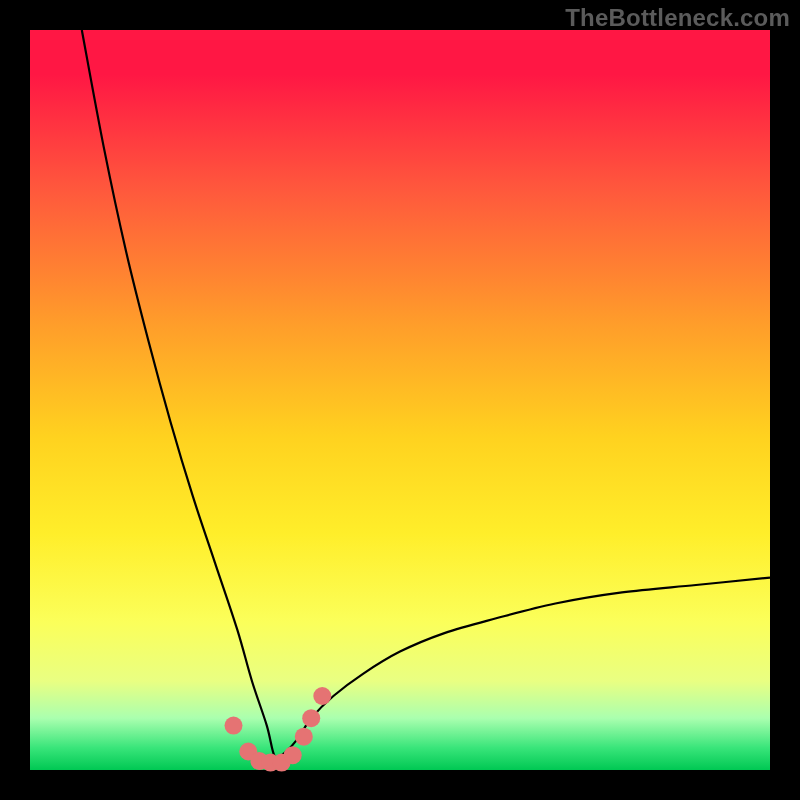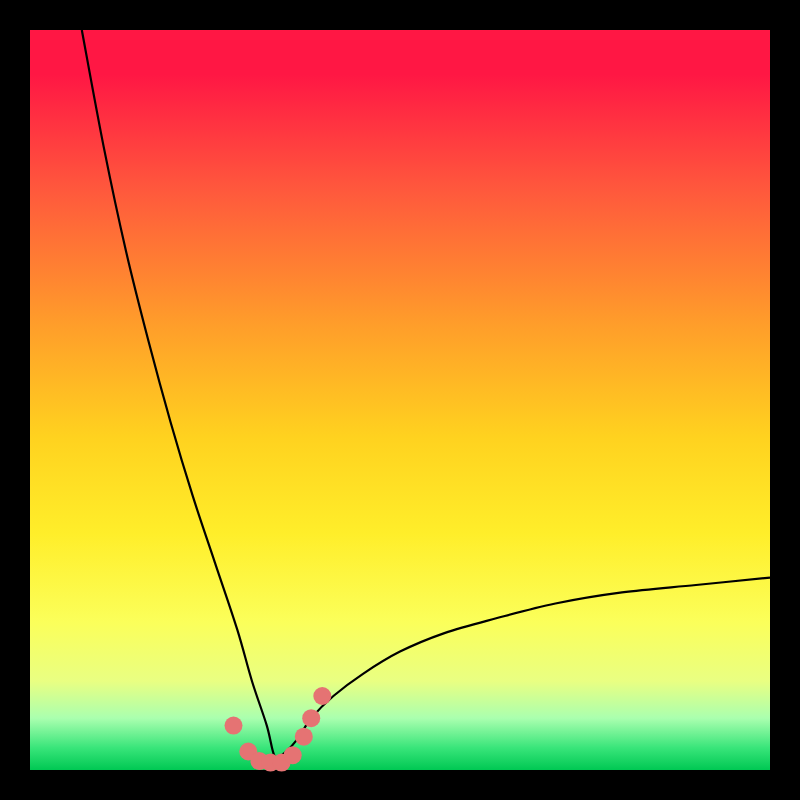--- a/index.html
+++ b/index.html
@@ -61,13 +61,14 @@
           <circle cx="251.60000000000002" cy="732.6" r="9" fill="#e57373"></circle>
           <circle cx="262.7" cy="725.2" r="9" fill="#e57373"></circle>
           <circle cx="273.8" cy="706.7" r="9" fill="#e57373"></circle>
           <circle cx="281.2" cy="688.2" r="9" fill="#e57373"></circle>
           <circle cx="292.3" cy="666" r="9" fill="#e57373"></circle>
         </g>
     </svg>
 
   </div>
 
+  <div class="watermark" data-bind="watermark">TheBottleneck.com</div>
 </div>
 
 </body></html>

